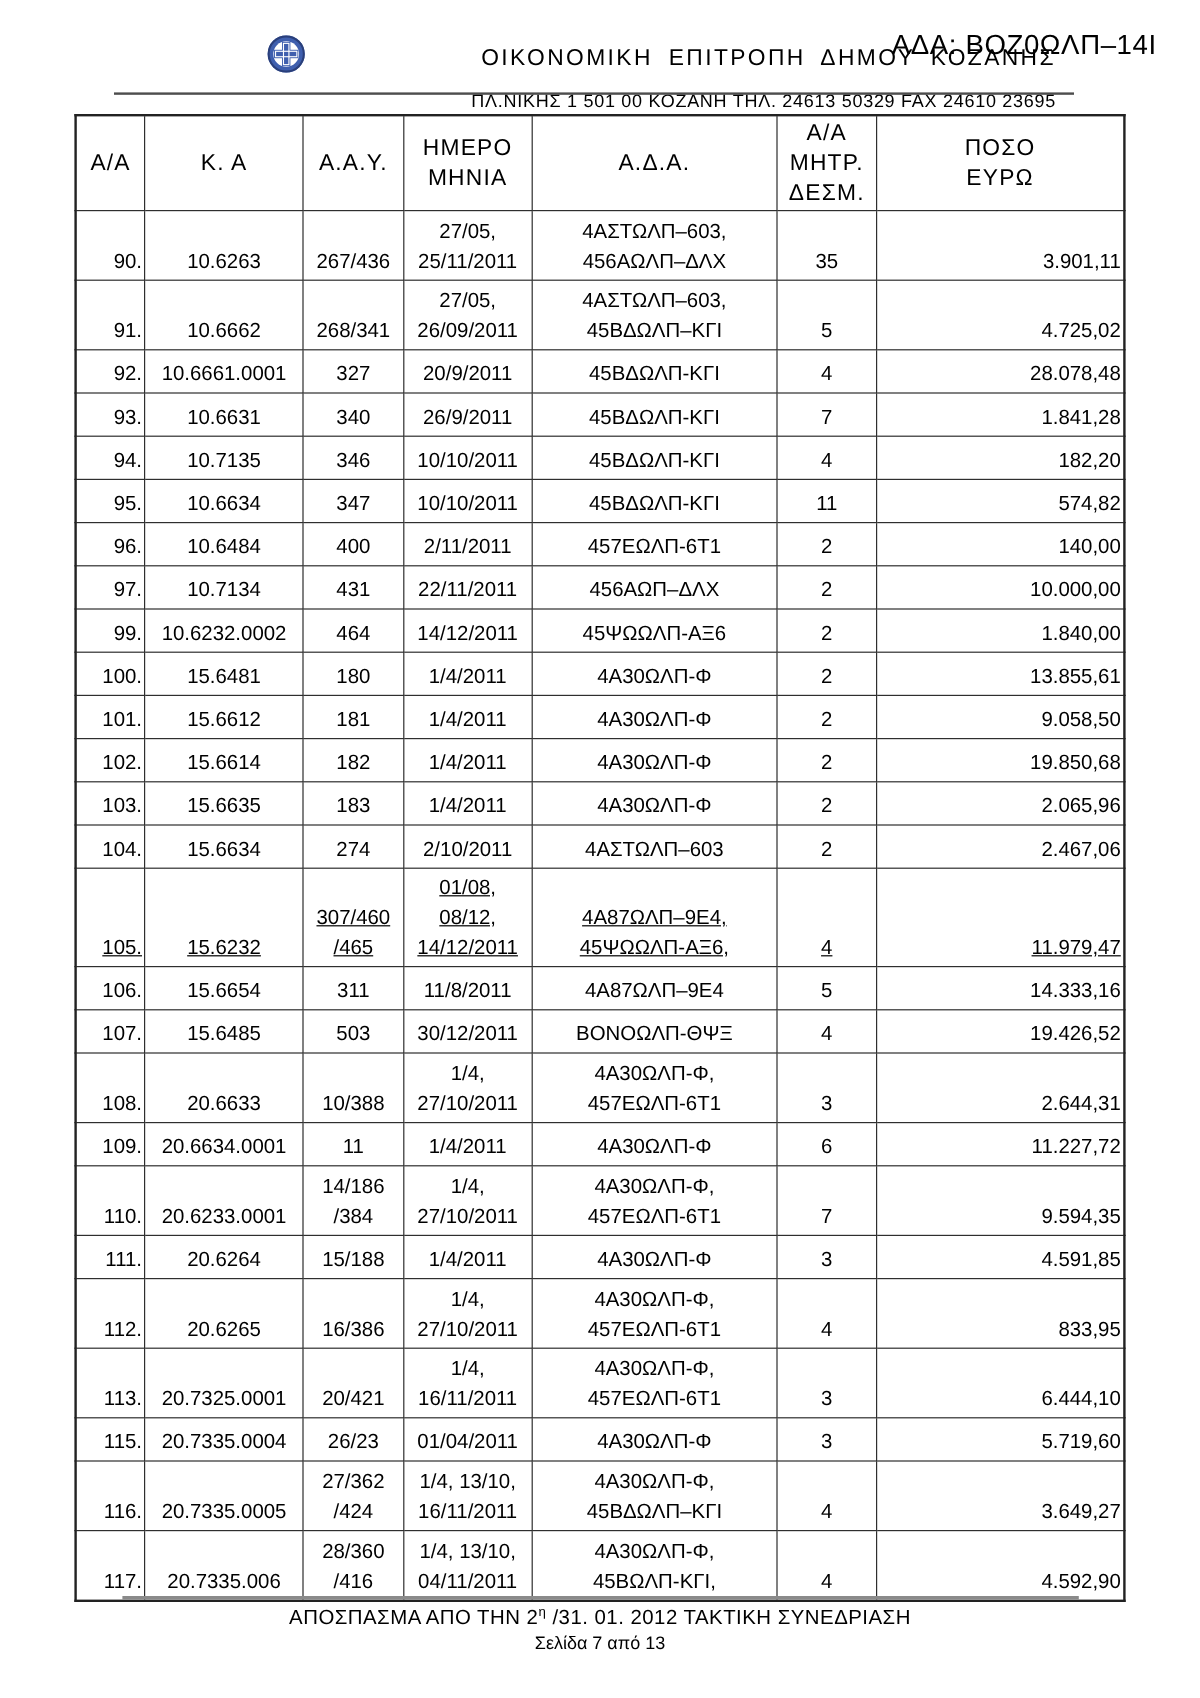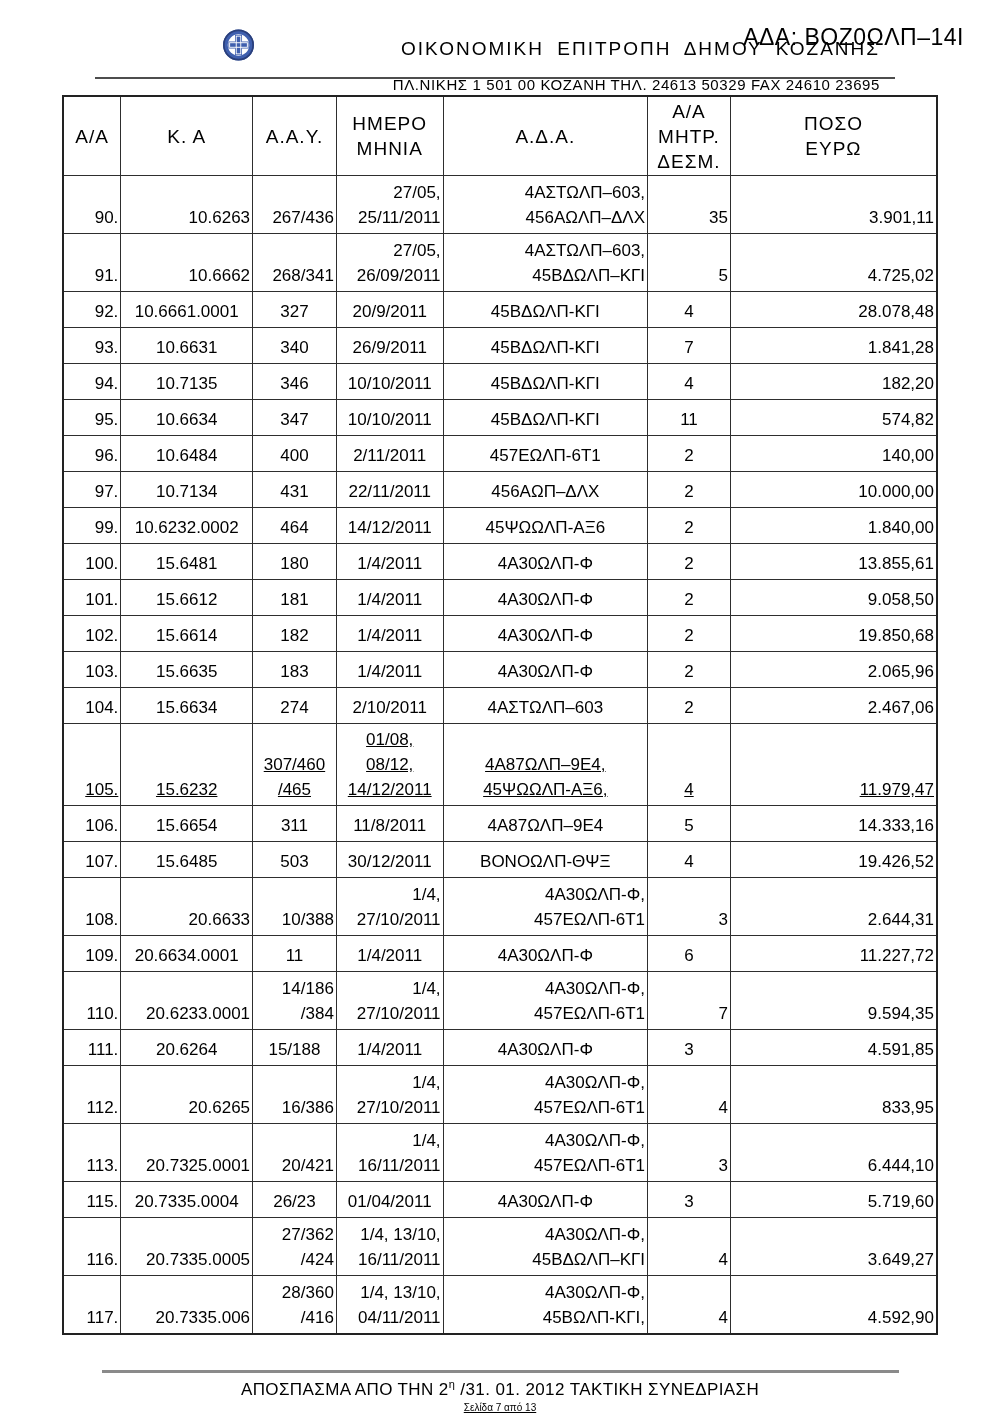--- a/index.html
+++ b/index.html
@@ -41,28 +41,28 @@
   table.doc td {
     font-size:17px;
     vertical-align:bottom;
     line-height:25px;
     padding:0 2px 3px 2px;
   }
   td.c-num { vertical-align:top; text-align:right; padding:2px 5px 0 0; }
   td.c-ka, td.c-aay, td.c-date, td.c-ada, td.c-mitr { text-align:center; }
   td.c-amt { text-align:right; padding-right:3px; }
   tr.rl1 td { height:32px; }
-  tr.rl2 td { height:54px;text-align:right; }
+  tr.rl2 td { height:54px; }
   tr.rl3 td { height:78px;text-decoration:underline; }
 
-  .footer { position:absolute; top:1330px; left:0; width:1000px; text-align:center;margin-top:40px; }
+  .footer { position:absolute; top:1330px; left:0; width:1000px; text-align:center; }
   .footer-rule { width:797px; height:3px; background:#8a8a8a; margin:0 auto 5px auto; }
   .footer-line1 { font-size:17px; letter-spacing:0.4px; }
   .footer-line1 sup { font-size:11px; }
-  .footer-line2 { font-size:10px; margin-top:2px;text-decoration:underline; }
+  .footer-line2 { font-size:15px; margin-top:2px; }
 </style>
 </head>
 <body>
 
 <div class="page">
 
   <div class="ada">ΑΔΑ: ΒΟΖ0ΩΛΠ–14Ι</div>
 
   <svg class="logo" viewBox="0 0 32 32" xmlns="http://www.w3.org/2000/svg">
     <circle cx="16" cy="16" r="15" fill="#3f5fae"></circle>

